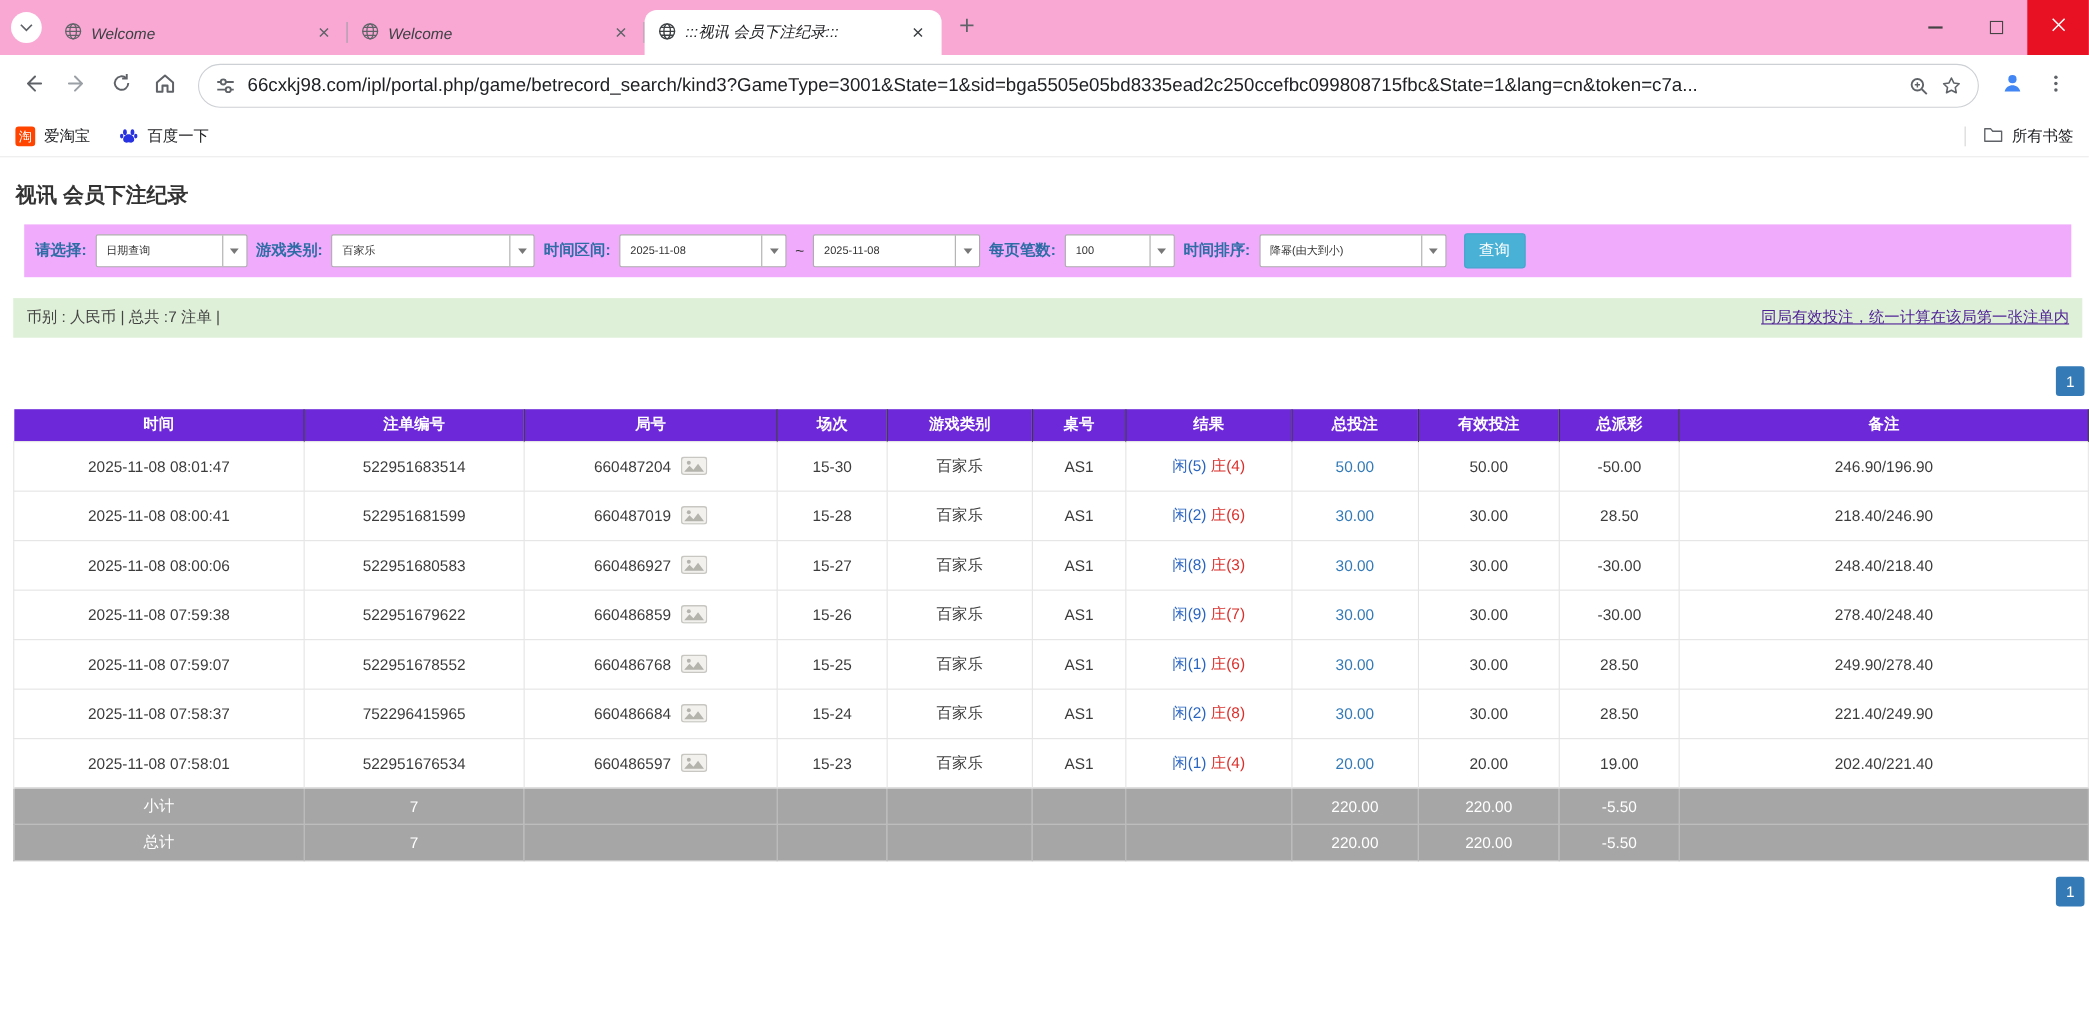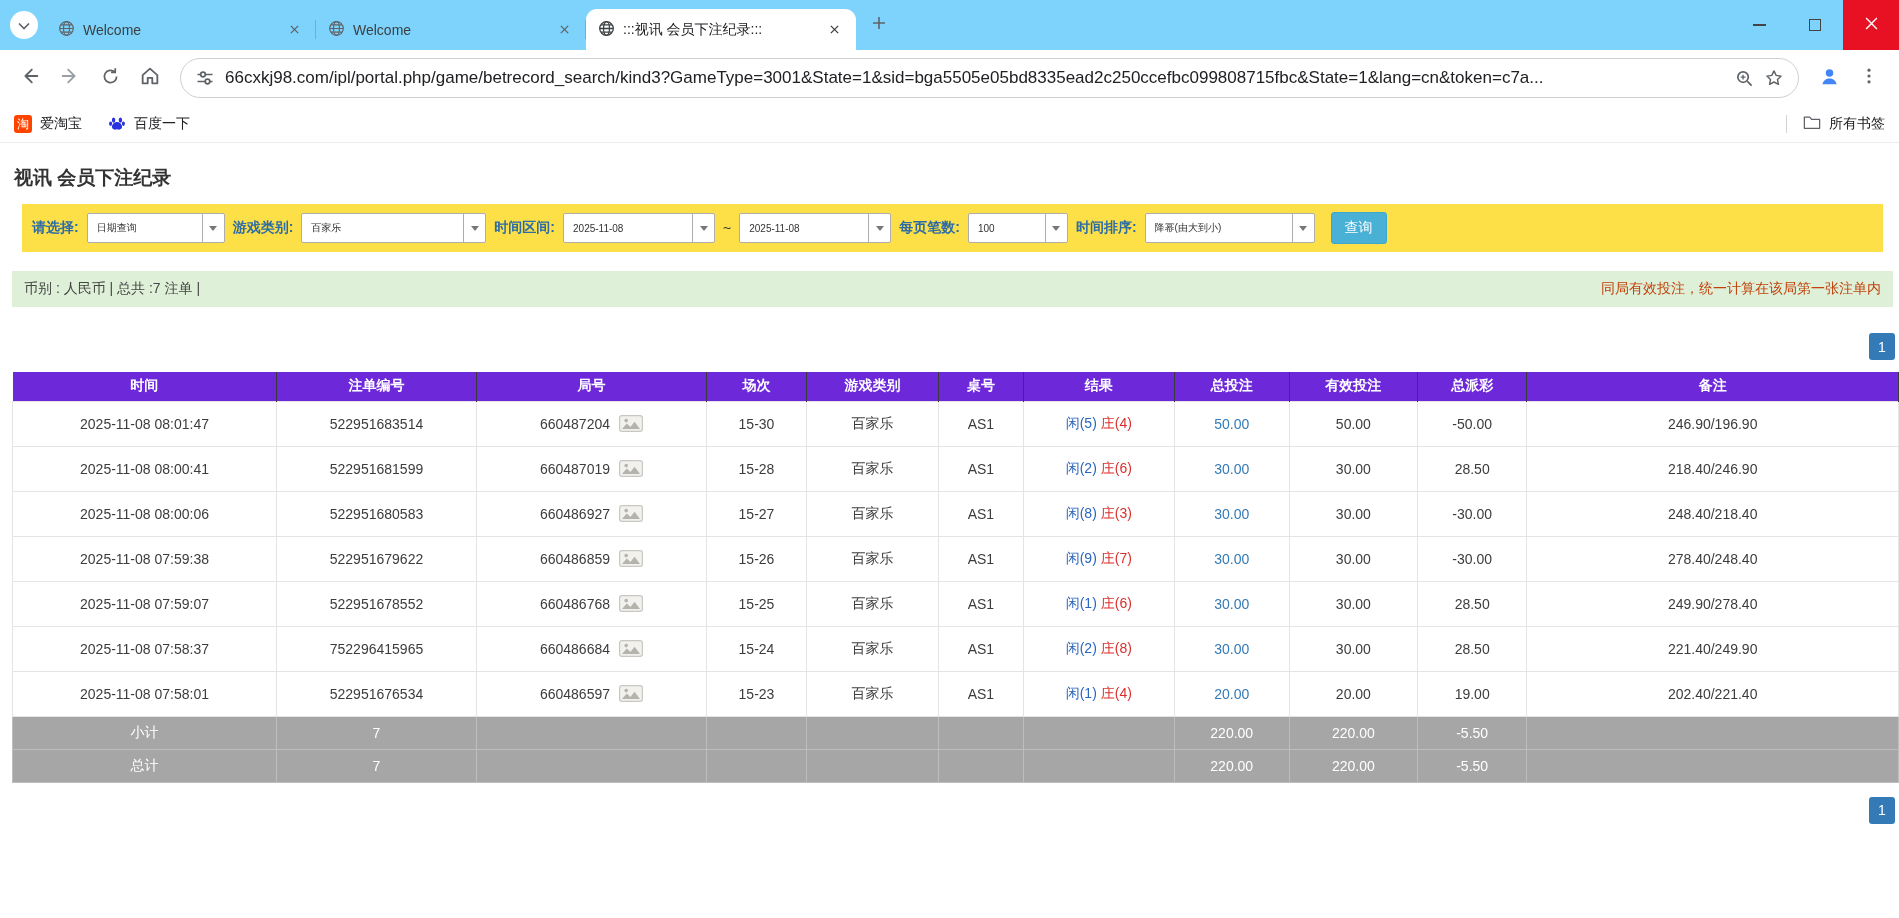--- a/index.html
+++ b/index.html
@@ -1,20 +1,20 @@
 <!DOCTYPE html>
 <html><head>
 <meta charset="utf-8">
 <style>
   * { margin:0; padding:0; box-sizing:border-box; }
   html,body { width:1899px; height:918px; overflow:hidden; background:#fff;
     font-family:"Liberation Sans","DejaVu Sans",sans-serif; }
 
   
-  .tabstrip { height:50px; background:#7dd3fc; display:flex; align-items:flex-end; padding-left:10px; position:relative; }
+  .tabstrip { height:50px; background:#f9a8d4; display:flex; align-items:flex-end; padding-left:10px; position:relative;font-style:italic; }
   .tab-search { width:28px; height:28px; border-radius:50%; background:#fff; display:flex; align-items:center; justify-content:center; align-self:center; margin-right:8px; flex:none; }
   .tab { width:270px; height:41px; display:flex; align-items:center; gap:8px; padding:0 12px; border-radius:11px 11px 0 0; color:#3c4043; font-size:14px; position:relative; flex:none; }
   .tab.active { background:#fff; color:#202124; }
   .tab:not(.active)::after { content:""; position:absolute; right:0; top:11px; bottom:11px; width:1px; background:#9aa0a6; }
   .tab .t-title { flex:1; white-space:nowrap; overflow:hidden; }
   .tab-close { width:19px; height:19px; border-radius:50%; display:flex; align-items:center; justify-content:center; flex:none; }
   .newtab { width:30px; height:30px; display:flex; align-items:center; justify-content:center; align-self:center; margin-left:8px; border-radius:50%; }
   .win-controls { position:absolute; right:0; top:0; height:50px; display:flex; }
   .win-btn { width:56px; height:50px; display:flex; align-items:center; justify-content:center; }
   .win-btn.close { background:#e81123; }
@@ -28,32 +28,32 @@
   .omni-ic { flex:none; display:flex; align-items:center; }
 
   .bookmarks { height:37px; background:#fff; display:flex; align-items:center; padding:0 14px; gap:26px; font-size:14px; color:#202124; border-bottom:1px solid #ececec; }
   .bookmark { display:flex; align-items:center; gap:8px; }
   .taobao-ic { width:18px; height:18px; background:#ff4400; color:#fff; font-size:12px; border-radius:3px; display:flex; align-items:center; justify-content:center; }
   .bm-right { margin-left:auto; display:flex; align-items:center; gap:8px; border-left:1px solid #d4d4d4; padding-left:16px; }
 
   
   .page-title { margin:22px 13px 0 14px; font-size:19px; color:#333; }
 
-  .filter-bar { margin:13px 16px 0 22px; background:#fde047; padding:8px 10px; display:flex; align-items:center; gap:8px; }
+  .filter-bar { margin:13px 16px 0 22px; background:#f0abfc; padding:8px 10px; display:flex; align-items:center; gap:8px; }
   .f-label { color:#2d6ca5; font-size:14px; font-weight:bold; white-space:nowrap; }
   .f-select { background:#fff; border:1px solid #adadad; height:30px; display:flex; align-items:center; border-radius:2px; flex:none; }
   .f-select .val { padding:0 9px; font-size:10px; color:#333; flex:1; white-space:nowrap; overflow:hidden; }
   .arrow-box { width:22px; height:100%; border-left:1px solid #adadad; display:flex; align-items:center; justify-content:center; flex:none; }
   .tri { width:0; height:0; border-left:4px solid transparent; border-right:4px solid transparent; border-top:5px solid #777; }
   .w138{width:138px} .w185{width:185px} .w152{width:152px} .w100{width:100px} .w170{width:170px}
   .tilde { font-size:14px; color:#333; }
   .search-btn { background:#49b0d6; border:1px solid #3ea5cc; color:#fff; font-size:14px; padding:6px 13px; border-radius:3px; margin-left:8px; cursor:pointer; }
 
   .summary-bar { margin:19px 6px 0 12px; background:#dff0d8; padding:9px 12px; display:flex; justify-content:space-between; align-items:center; font-size:14px; color:#444; }
-  .summary-right { color:#c2410c; }
+  .summary-right { color:#4c1d95;text-decoration:underline; }
 
   .pager { display:flex; justify-content:flex-end; margin-right:4px; }
   .pager.top { margin-top:26px; }
   .pager.bottom { margin-top:14px; }
   .page-btn { min-width:26px; height:27px; padding:0 6px; background:#337ab7; color:#fff; font-size:14px; display:flex; align-items:center; justify-content:center; border-radius:3px; cursor:pointer; }
 
   table.bet-table { width:calc(100% - 12px); margin:12px 0 0 12px; border-collapse:collapse; font-size:14px; }
   .bet-table thead th { background:#6d28d9; color:#fff; font-weight:bold; height:29px; border-right:1px solid #3a3a3a; text-align:center; }
   .bet-table tbody td { height:45px; text-align:center; border:1px solid #e4e4e4; color:#3c3c3c; background:#fff; }
   .bet-table tr.footer td { background:#a6a6a6; color:#fff; height:33px; border:1px solid #bdbdbd; }

